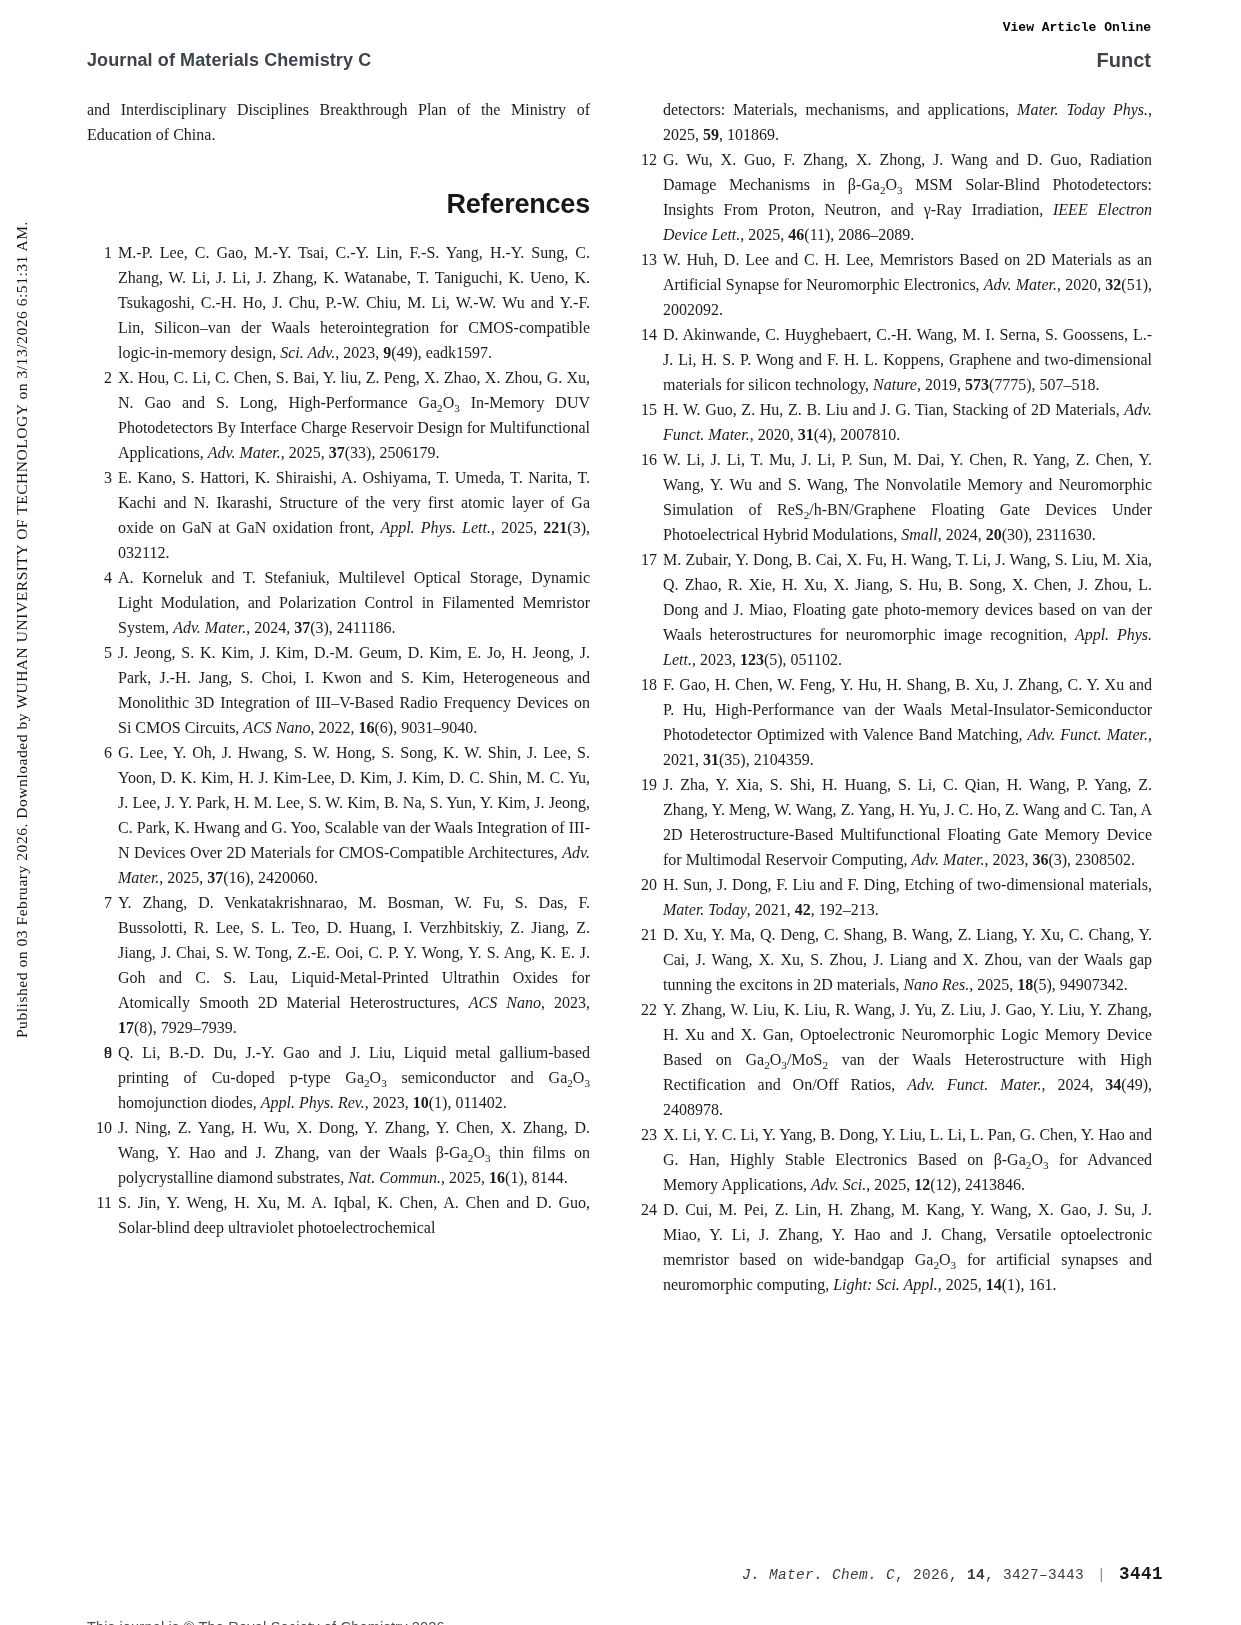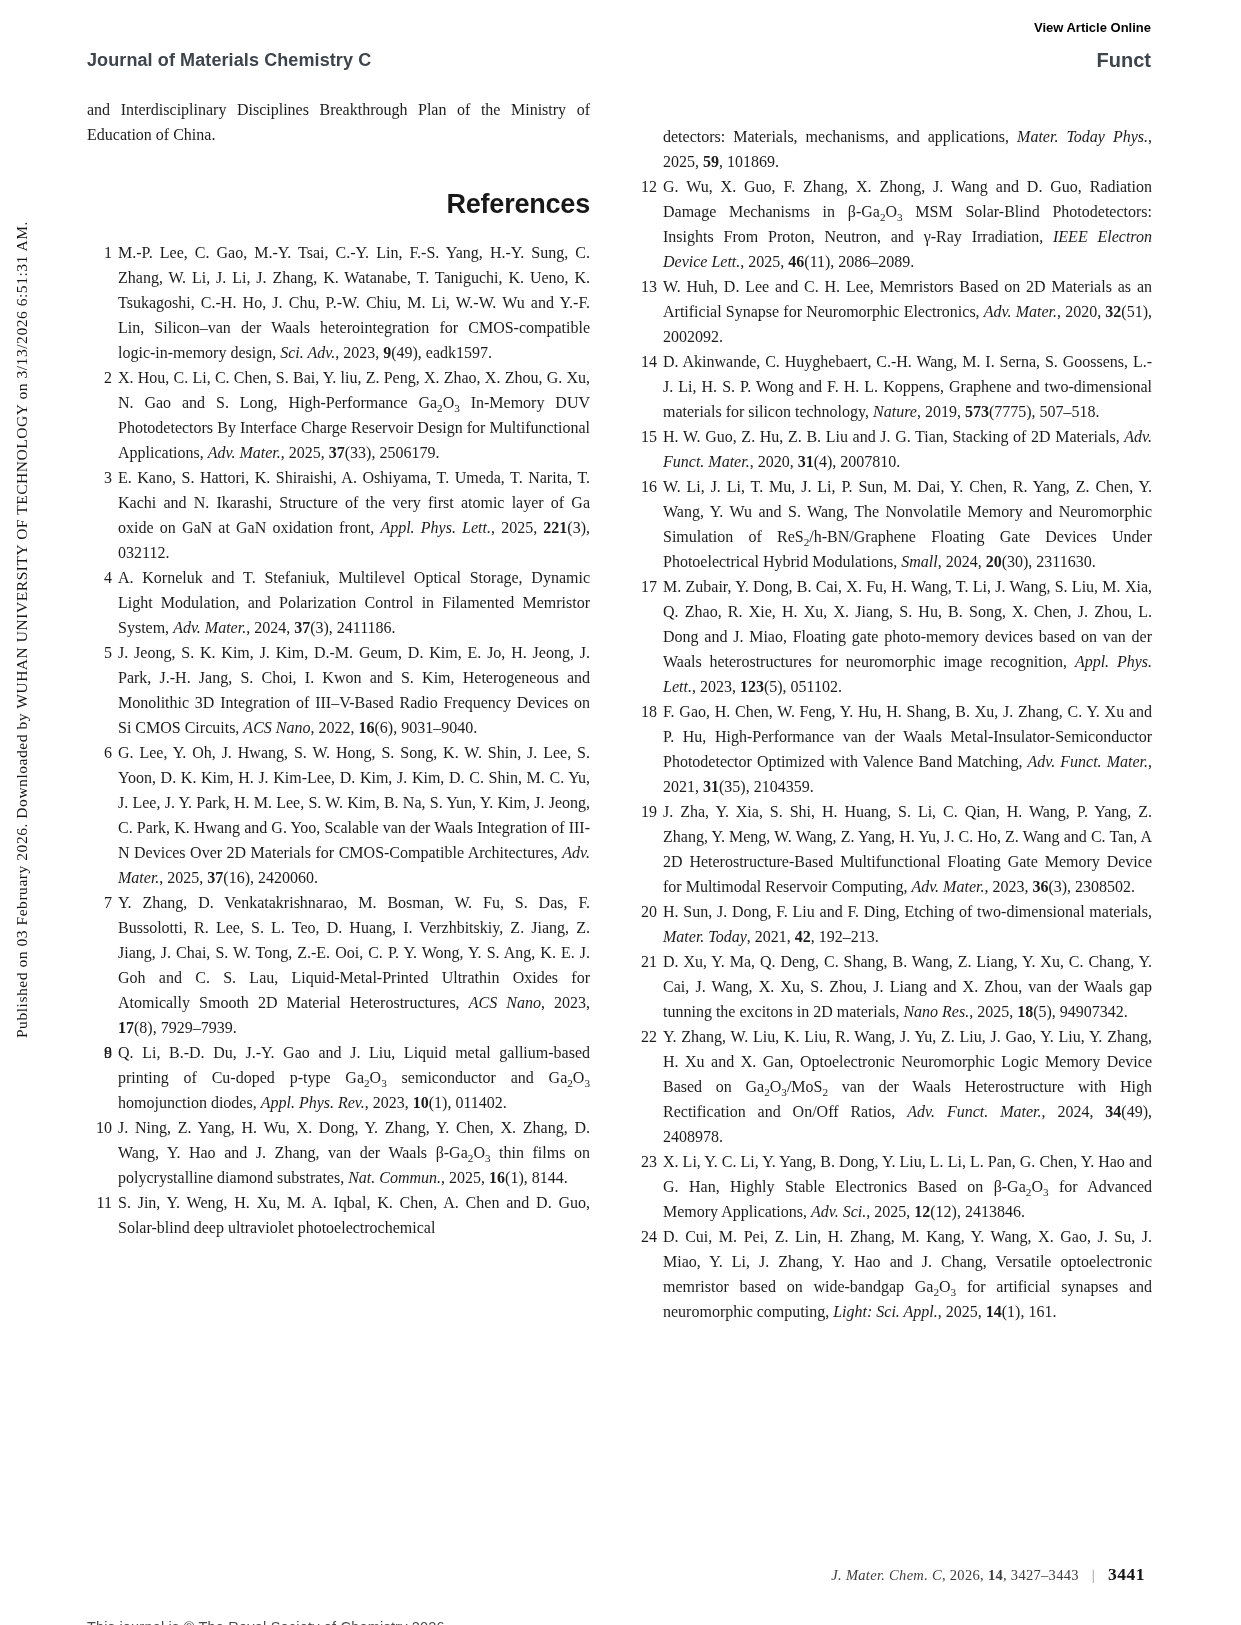--- a/index.html
+++ b/index.html
@@ -26,42 +26,42 @@
     writing-mode:vertical-rl;
     transform:rotate(180deg);
     white-space:nowrap;
     font-size:15.5px;
     letter-spacing:0.55px;
     color:#151515;
   }
   
   .view-online{
     position:absolute;top:20px;right:90px;
-    font-family:Liberation Sans, sans-serif;
+    font-family:Liberation Mono, monospace;
     font-size:13px;font-weight:bold;color:#000;
   }
   .journal-title{
     position:absolute;left:87px;top:50px;
     font-family:"Liberation Sans", sans-serif;
     font-size:18px;font-weight:bold;color:var(--header-color);
     letter-spacing:0.1px;
   }
   .article-type{
     position:absolute;top:49px;right:90px;
     font-family:"Liberation Sans", sans-serif;
     font-size:20px;font-weight:bold;color:var(--header-color);
   }
   
   .col{
     position:absolute;top:97px;
     font-size:16px;line-height:25px;
     text-align:justify;
   }
   .col-left{left:87px;width:503px;}
-  .col-right{left:632px;width:520px;margin-top:27px;}
+  .col-right{left:632px;width:520px;}
   .intro{margin:0 0 0 0;}
   .section-title{
     font-family:"Liberation Sans", sans-serif;
     font-size:27px;font-weight:700;letter-spacing:-0.2px;
     color:#181818;
     margin:45px 0 23px 0;
     text-align:right;
   }
   .ref{padding-left:31px;}
   .ref .num{
@@ -72,22 +72,22 @@
   .rbody b{font-weight:bold;}
   sub{font-size:70%;line-height:0;}
   
   .footer-left{
     position:absolute;left:87px;top:1619px;
     font-family:Liberation Sans, sans-serif;
     font-size:14.5px;color:var(--footer-muted);
     letter-spacing:0.2px;
   }
   .footer-right{
-    position:absolute;right:96px;top:1564px;
-    font-family:Liberation Serif, serif;
+    position:absolute;right:78px;top:1564px;
+    font-family:Liberation Mono, monospace;
     font-size:14.5px;color:#3c3c3c;
     letter-spacing:0.3px;
     white-space:nowrap;
   }
   .footer-right i{font-style:italic;}
   .footer-right b{font-weight:bold;}
   .footer-right .sep{color:#8a8a8a;margin:0 13px;}
   .footer-right .pageno{
     font-weight:bold;font-size:17.5px;color:var(--page-number);
     letter-spacing:0.5px;

